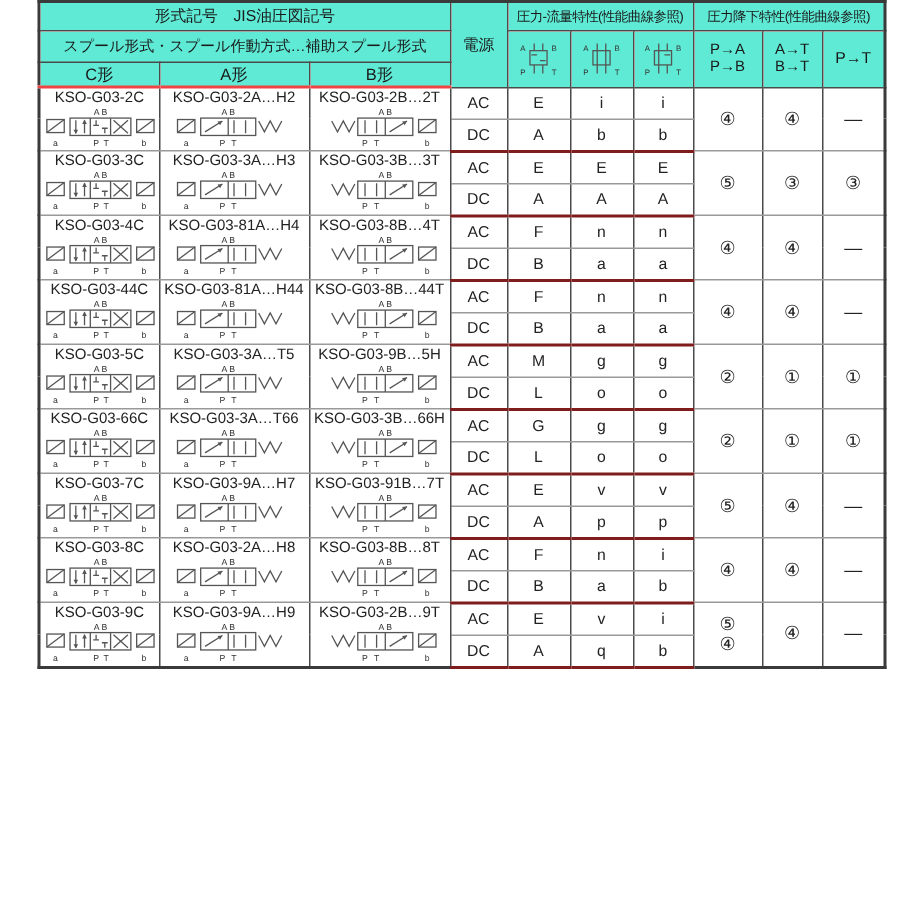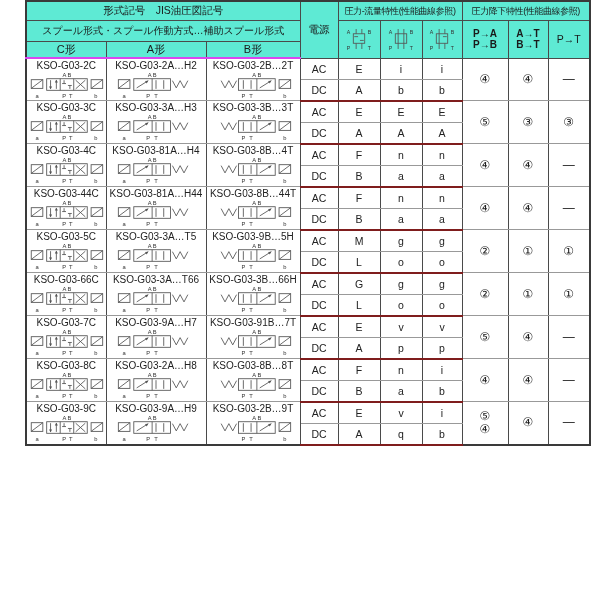--- a/index.html
+++ b/index.html
@@ -12,25 +12,25 @@
   }
   .series{font-size:13px;margin:7px 0 7px 10px;color:#1a1a1a;}
   table.model-table{
     border-collapse:collapse;table-layout:fixed;margin-left:25px;
     border:2px solid #3a3a3a;
   }
   th,td{border:1px solid #4a4a4a;padding:0;text-align:center;vertical-align:middle;overflow:hidden;}
   thead th{background:#5eead4;font-weight:normal;font-size:10.5px;color:#1a1a1a;}
   tr.h1 th{height:18px;}
   tr.h2 th{height:20px;}
-  tr.h3 th{height:15px;border-bottom:2px solid #d946ef;font-size:11px;}
+  tr.h3 th{height:15px;border-bottom:2px solid #ef4444;font-size:11px;}
   th.tight{font-size:9px;letter-spacing:-0.4px;white-space:nowrap;}
   th.spool{font-size:10px;white-space:nowrap;}
   .twolines{line-height:1.1;font-size:10px;}
-  .twolines span{display:block;font-weight:bold;}
+  .twolines span{display:block;}
   tbody td{font-size:10.5px;background:#fff;}
   tr.sub-ac td{height:20px;border-bottom:1px solid #999;}
   tr.sub-dc td{height:20px;border-bottom:2px solid #7f1d1d;}
   td.span2{border-bottom:2px solid #3a3a3a;}
   td.diag{vertical-align:top;padding-top:1px;}
   .model{font-size:10px;line-height:11px;white-space:nowrap;}
   td.drop{font-size:12px;white-space:pre-line;line-height:1.05;color:#222;}
   svg{display:block;margin:0 auto;}
   .ds{stroke:#555;fill:none;stroke-width:0.9;}
   .df{fill:#555;stroke:none;}

